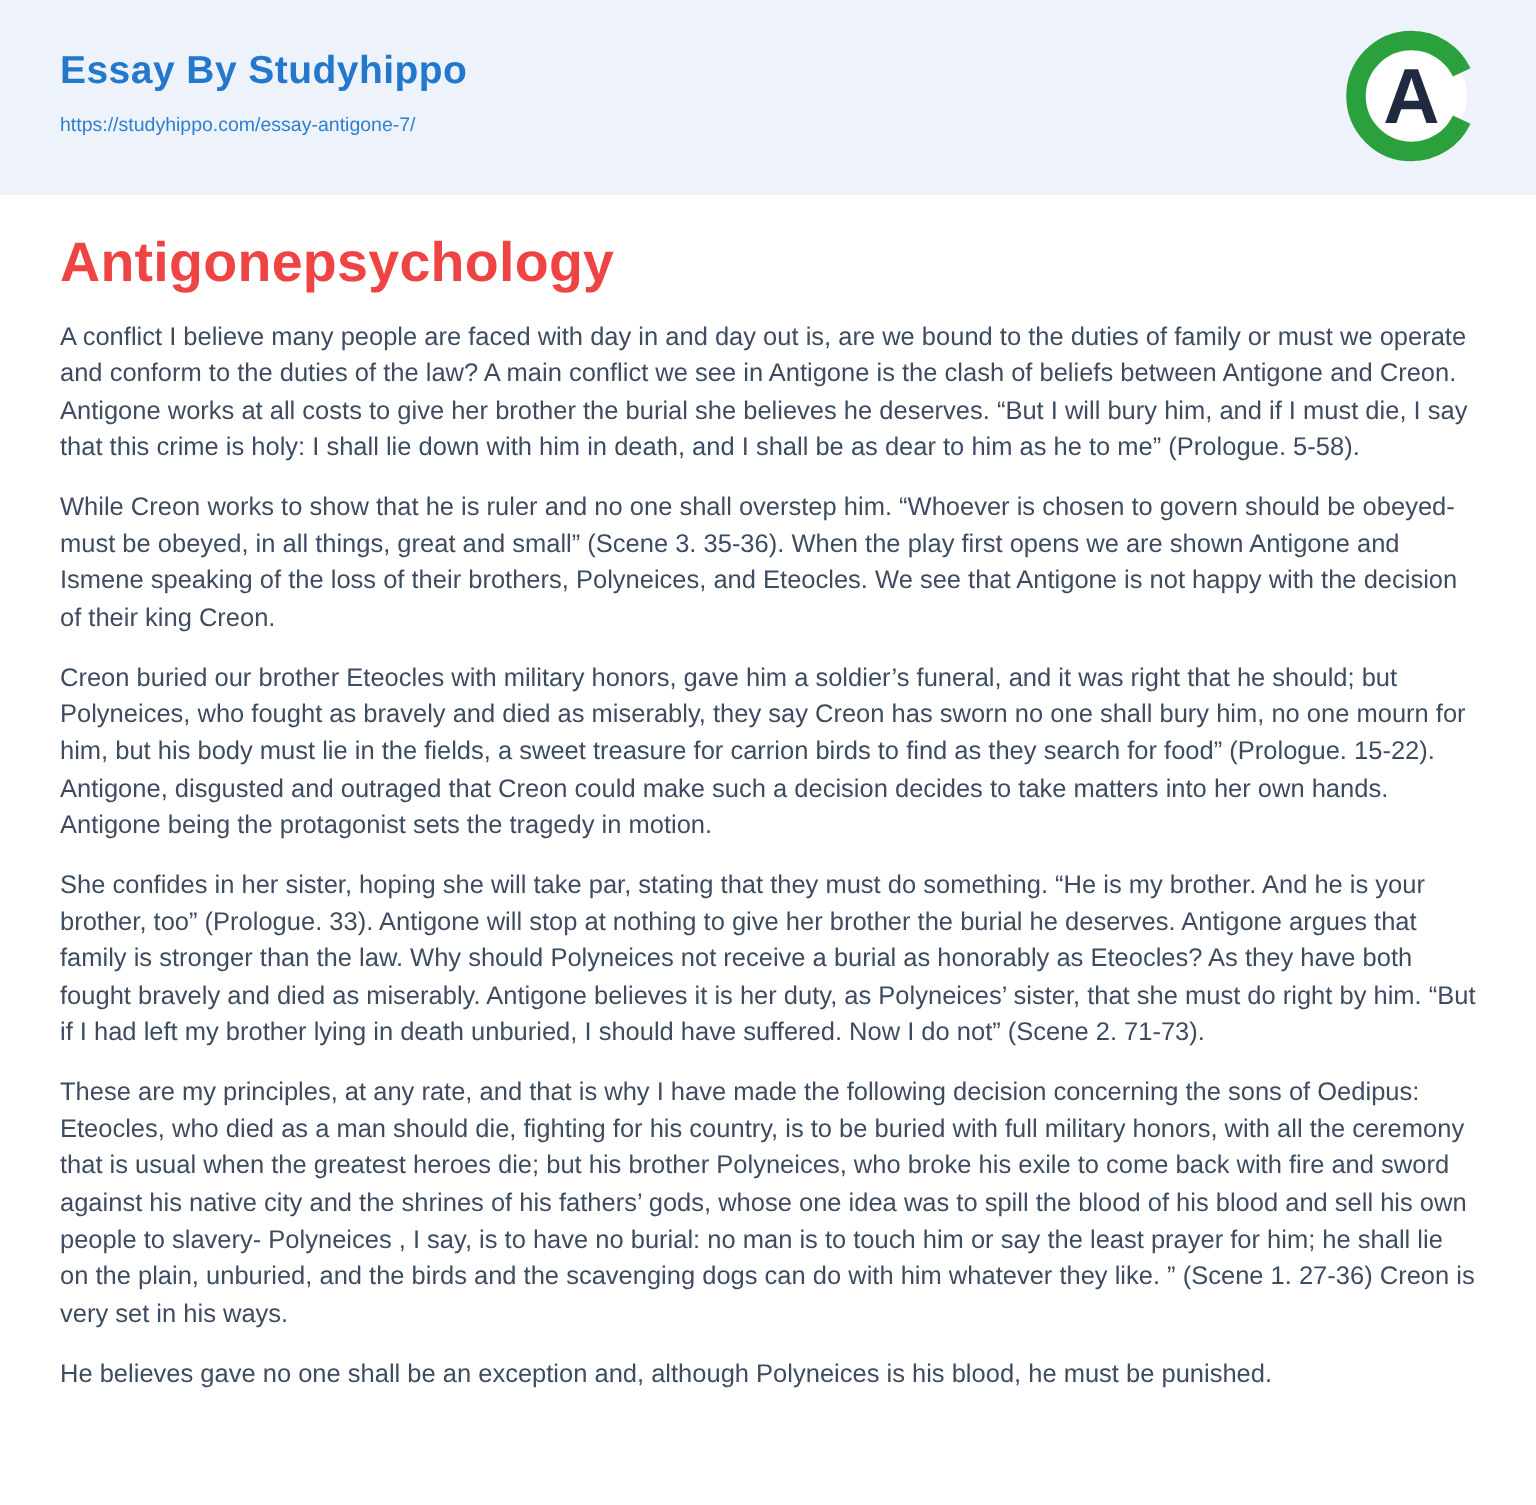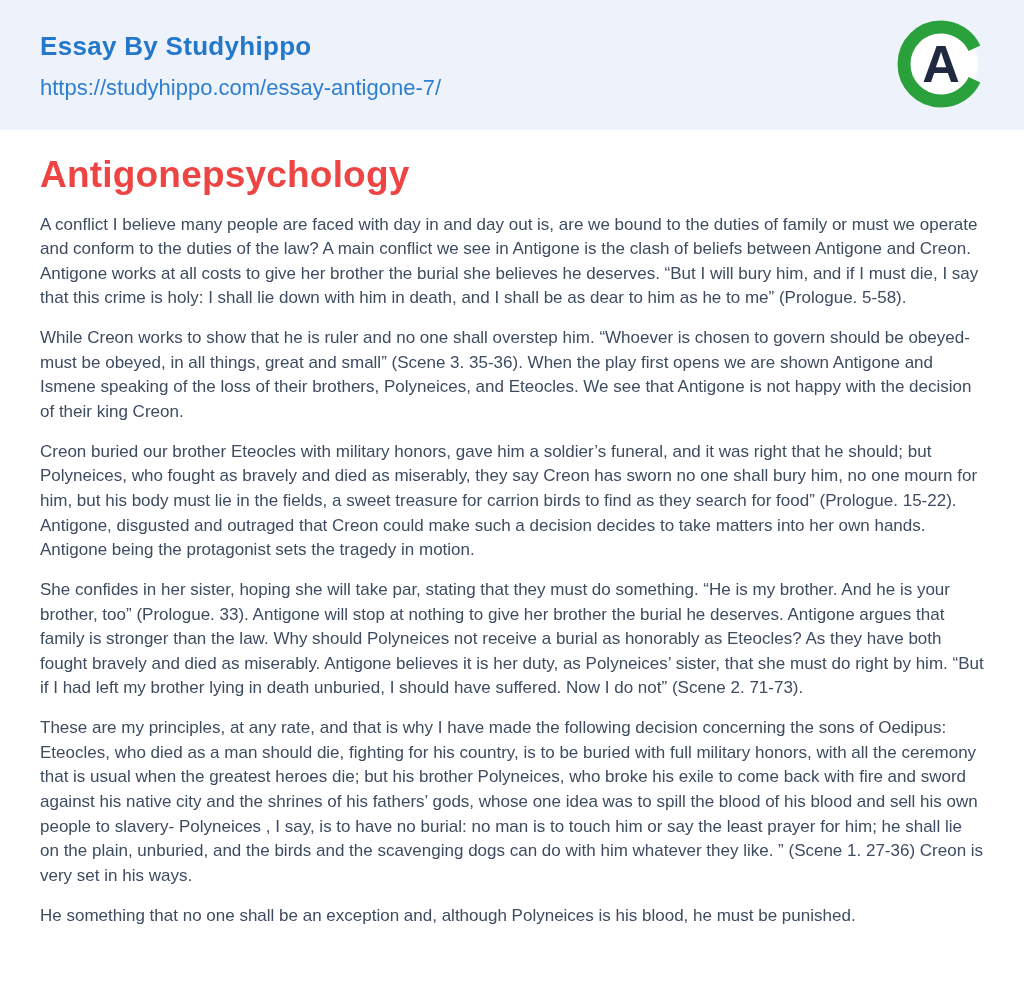--- a/index.html
+++ b/index.html
@@ -27,21 +27,21 @@
     font-size: 26px;
     font-weight: 700;
     letter-spacing: 0.3px;
     margin: 0;
     line-height: 1.1;
     cursor: pointer;
   }
   .essay-url {
     display: inline-block;
     color: #2e7fd0;
-    font-size: 22px;
+    font-size: 13px;
     font-weight: 500;
     margin-top: 14px;
     text-decoration: none;
     cursor: pointer;
   }
   .logo {
     position: absolute;
     top: 20px;
     right: 39px;
     width: 88px;
@@ -91,16 +91,16 @@
   </div>
 
   <div class="article">
     <h1 class="essay-title">Antigonepsychology</h1>
 
     <p class="essay-paragraph">A conflict I believe many people are faced with day in and day out is, are we bound to the duties of family or must we operate and conform to the duties of the law? A main conflict we see in Antigone is the clash of beliefs between Antigone and Creon. Antigone works at all costs to give her brother the burial she believes he deserves. “But I will bury him, and if I must die, I say that this crime is holy: I shall lie down with him in death, and I shall be as dear to him as he to me” (Prologue. 5-58).</p>
     <p class="essay-paragraph">While Creon works to show that he is ruler and no one shall overstep him. “Whoever is chosen to govern should be obeyed- must be obeyed, in all things, great and small” (Scene 3. 35-36). When the play first opens we are shown Antigone and Ismene speaking of the loss of their brothers, Polyneices, and Eteocles. We see that Antigone is not happy with the decision of their king Creon.</p>
     <p class="essay-paragraph">Creon buried our brother Eteocles with military honors, gave him a soldier’s funeral, and it was right that he should; but Polyneices, who fought as bravely and died as miserably, they say Creon has sworn no one shall bury him, no one mourn for him, but his body must lie in the fields, a sweet treasure for carrion birds to find as they search for food” (Prologue. 15-22). Antigone, disgusted and outraged that Creon could make such a decision decides to take matters into her own hands. Antigone being the protagonist sets the tragedy in motion.</p>
     <p class="essay-paragraph">She confides in her sister, hoping she will take par, stating that they must do something. “He is my brother. And he is your brother, too” (Prologue. 33). Antigone will stop at nothing to give her brother the burial he deserves. Antigone argues that family is stronger than the law. Why should Polyneices not receive a burial as honorably as Eteocles? As they have both fought bravely and died as miserably. Antigone believes it is her duty, as Polyneices’ sister, that she must do right by him. “But if I had left my brother lying in death unburied, I should have suffered. Now I do not” (Scene 2. 71-73).</p>
     <p class="essay-paragraph">These are my principles, at any rate, and that is why I have made the following decision concerning the sons of Oedipus: Eteocles, who died as a man should die, fighting for his country, is to be buried with full military honors, with all the ceremony that is usual when the greatest heroes die; but his brother Polyneices, who broke his exile to come back with fire and sword against his native city and the shrines of his fathers’ gods, whose one idea was to spill the blood of his blood and sell his own people to slavery- Polyneices , I say, is to have no burial: no man is to touch him or say the least prayer for him; he shall lie on the plain, unburied, and the birds and the scavenging dogs can do with him whatever they like. ” (Scene 1. 27-36) Creon is very set in his ways.</p>
-    <p class="essay-paragraph">He something that no one shall be an exception and, although Polyneices is his blood, he must be punished.</p>
+    <p class="essay-paragraph">He believes gave no one shall be an exception and, although Polyneices is his blood, he must be punished.</p>
   </div>
 
 </div>
 
 </body></html>

